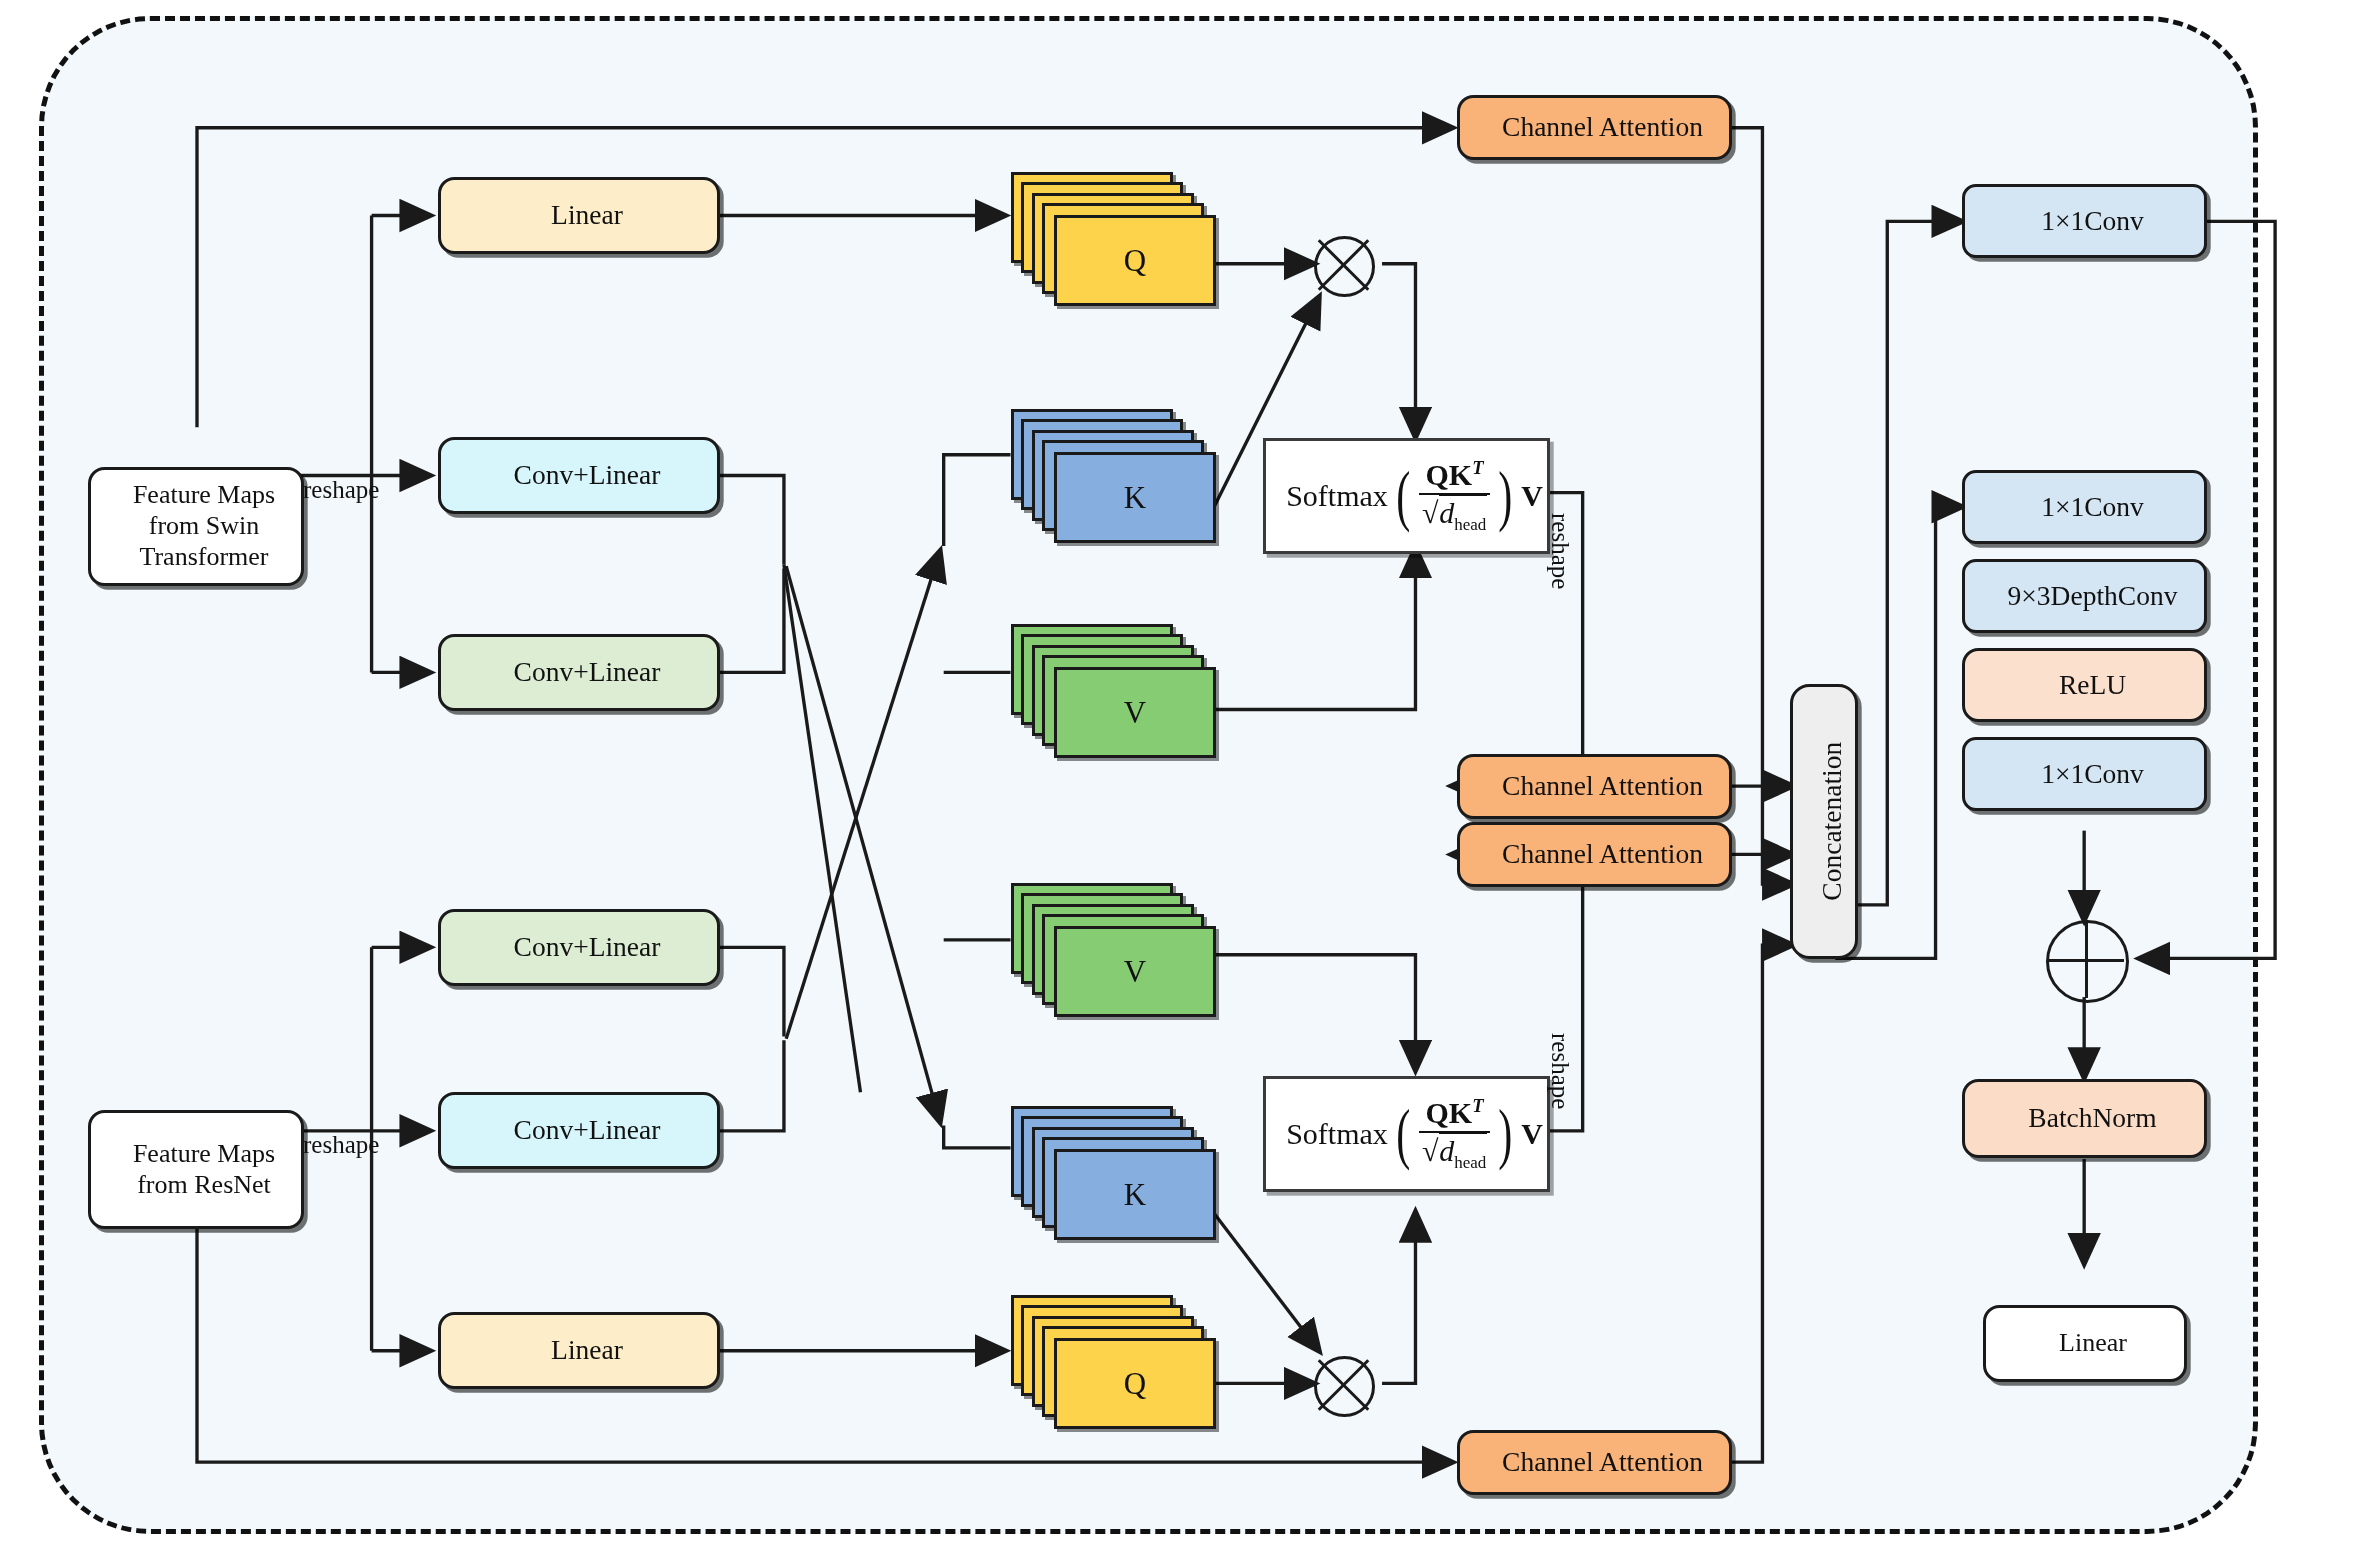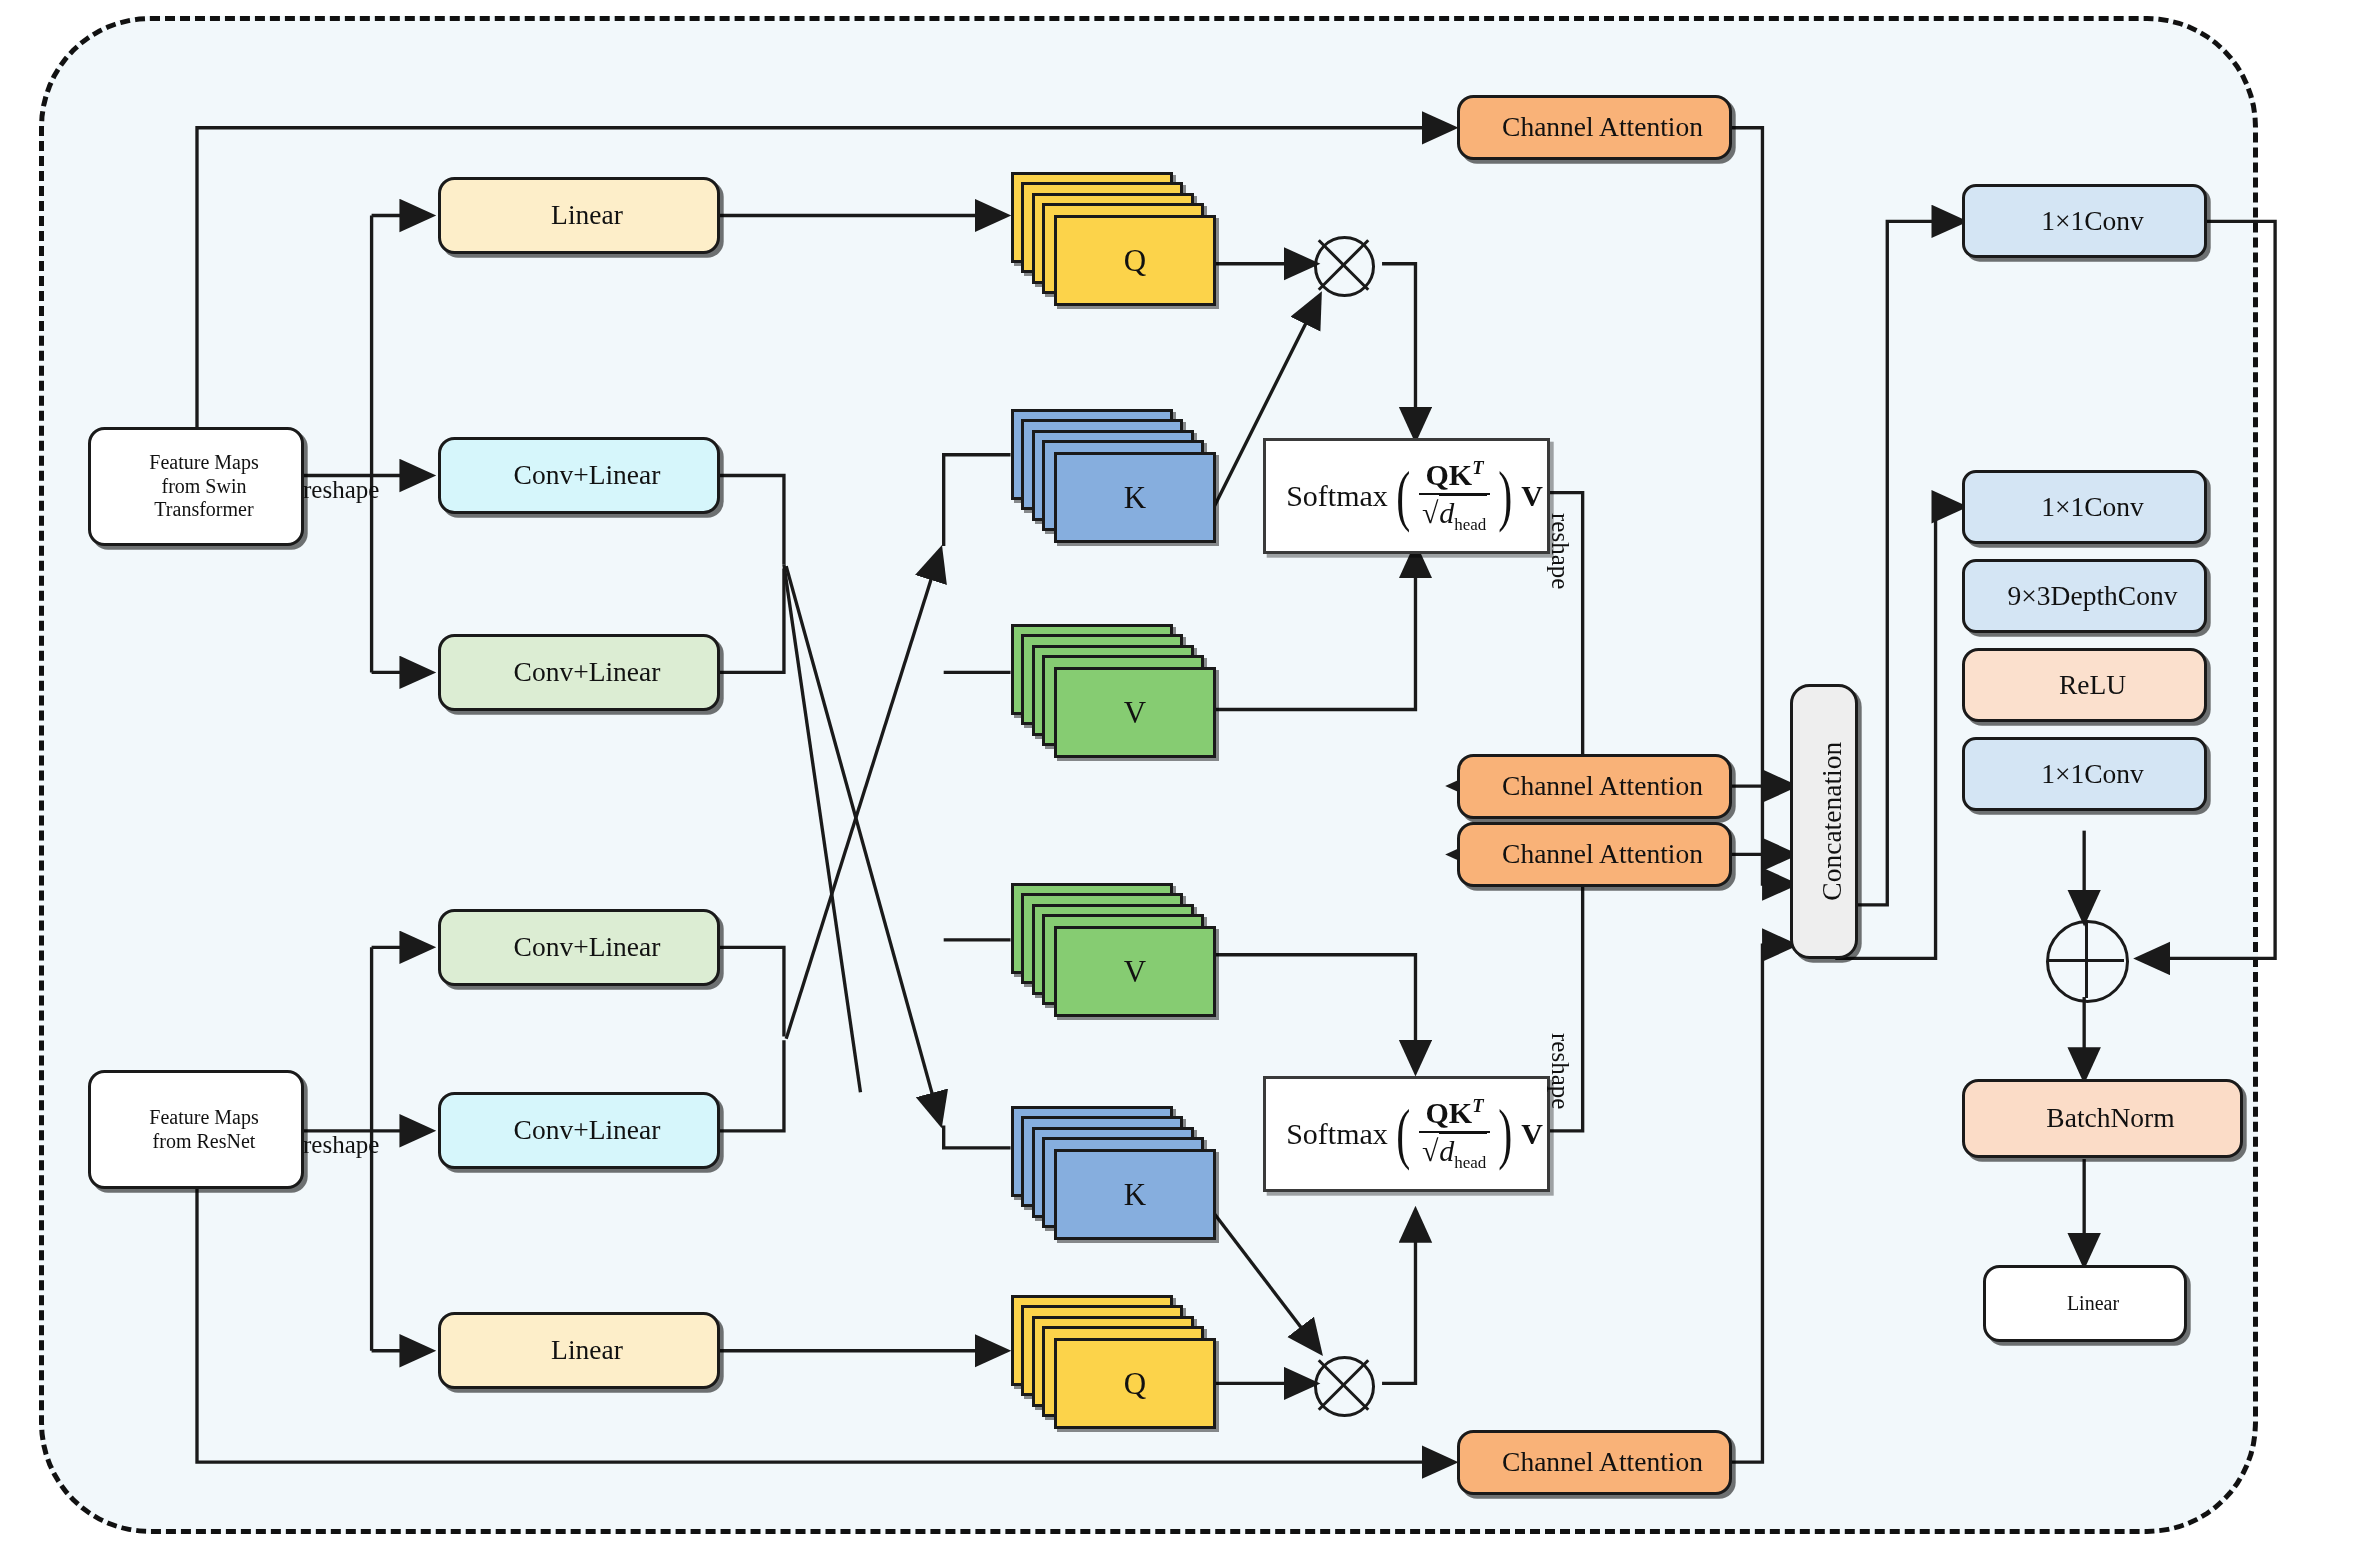--- a/index.html
+++ b/index.html
@@ -14,21 +14,21 @@
   }
 
   .node{
     position:absolute; box-sizing:border-box;
     border:3px solid #1a1a1a; border-radius:16.4px;
     display:flex; align-items:center; justify-content:center;
     text-align:center; color:#111; line-height:1.18;
     box-shadow:3.7px 3.7px 0 rgba(0,0,0,.55);
     padding-left:16px;
   }
-  .io{background:#ffffff;font-size:20px;}
+  .io{background:#ffffff;font-size:26px;margin-top:40px;}
   .linear{background:#fdeec9;font-size:27.5px;}
   .convlin-c{background:#d6f6fb;font-size:27.5px;}
   .convlin-g{background:#dcedd3;font-size:27.5px;}
   .attn{background:#f9b278;font-size:27.5px;}
   .conv1{background:#d4e5f4;font-size:27.5px;border-radius:14px;}
   .relu{background:#fbe0cd;font-size:27.5px;}
   .bn{background:#fbdcc7;font-size:27.5px;}
   .concat{background:#eeeeee;font-size:27.5px;border-radius:19.3px;}
   .concat span{transform:rotate(-90deg); white-space:nowrap; display:block;}
 
@@ -313,20 +313,20 @@
   </div>
   <div class="node conv1" style="left:1962px;top:737px;width:245px;height:74px;">
     <span>1×1Conv</span>
   </div>
 
   <div class="op" style="left:2046px;top:920px;width:77px;height:77px;">
     <i style="width:77px;height:3px;left:-2.2px;top:36px;"></i>
     <i style="width:3px;height:77px;left:36px;top:-2.2px;"></i>
   </div>
 
-  <div class="node bn" style="left:1962px;top:1079px;width:281px;height:79px;justify-content:center;">
+  <div class="node bn" style="left:1962px;top:1079px;width:245px;height:79px;justify-content:center;">
     <span>BatchNorm</span>
   </div>
   <div class="node io" style="left:1983px;top:1265px;width:204px;height:77px;">
     <span>Linear</span>
   </div>
 </div>
 
 
 </body></html>

